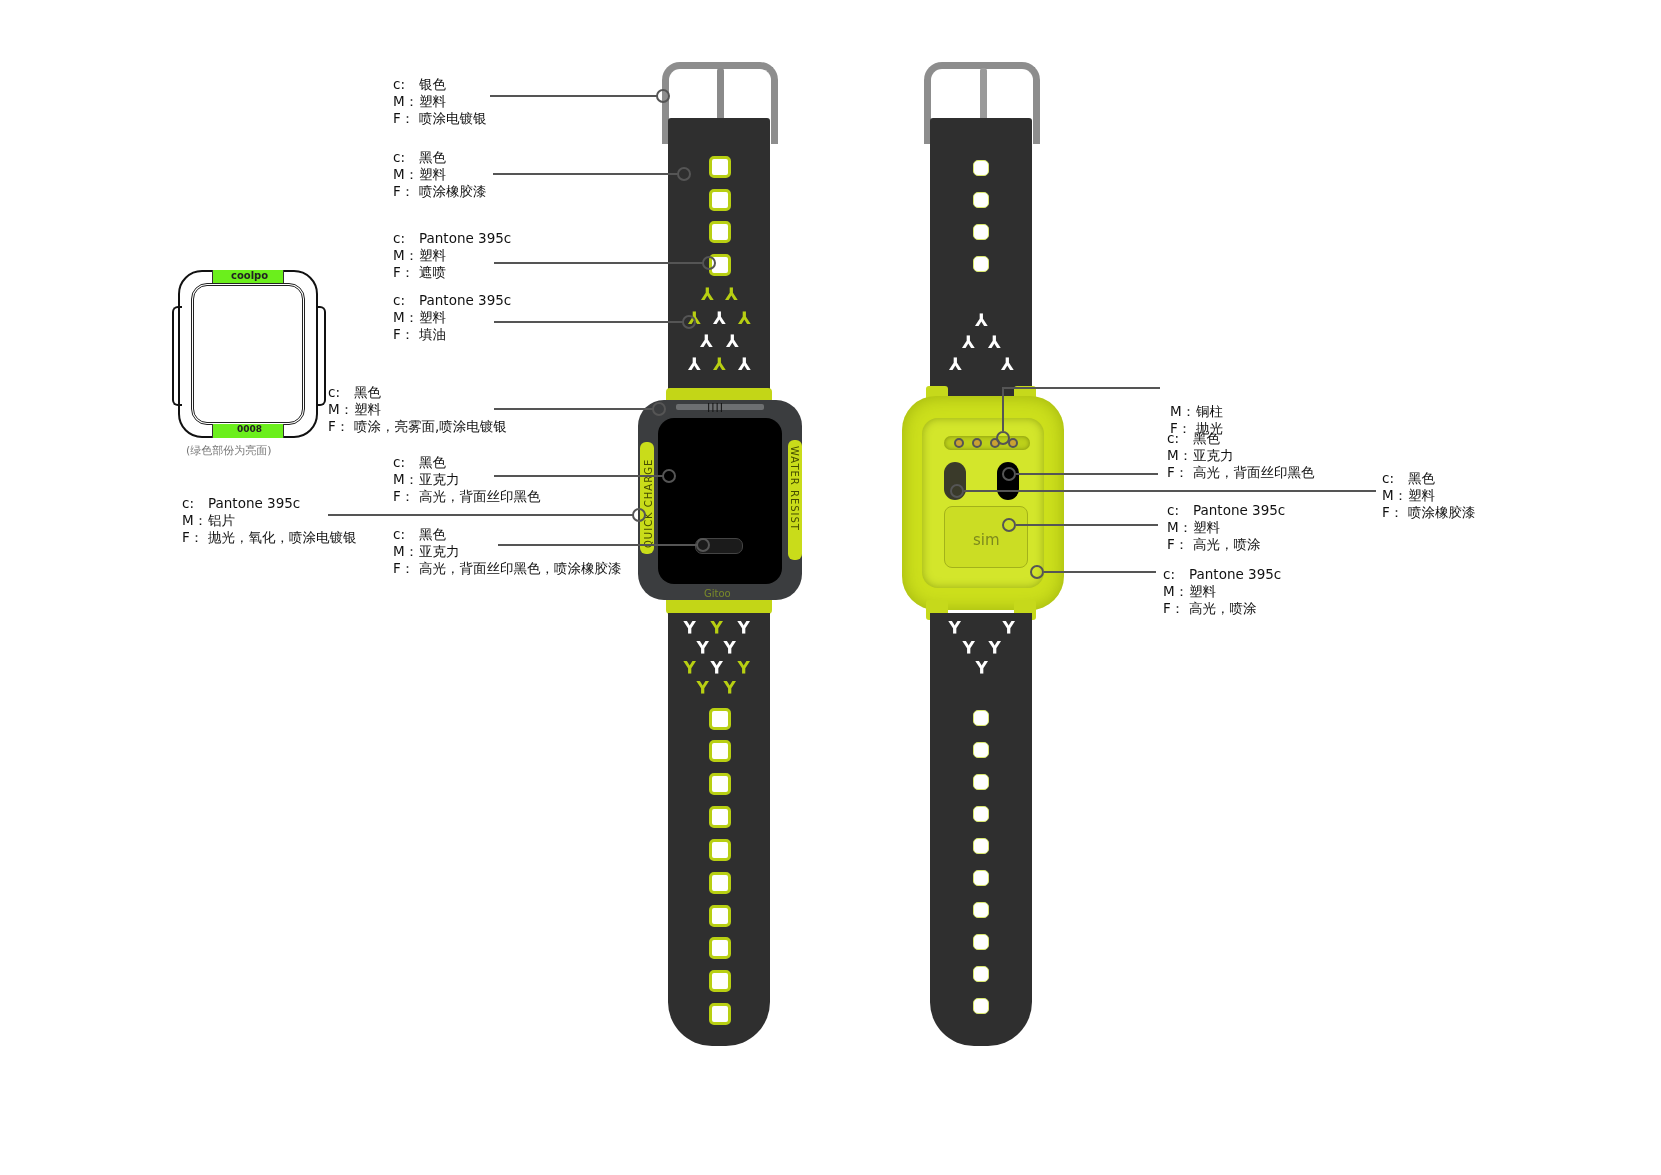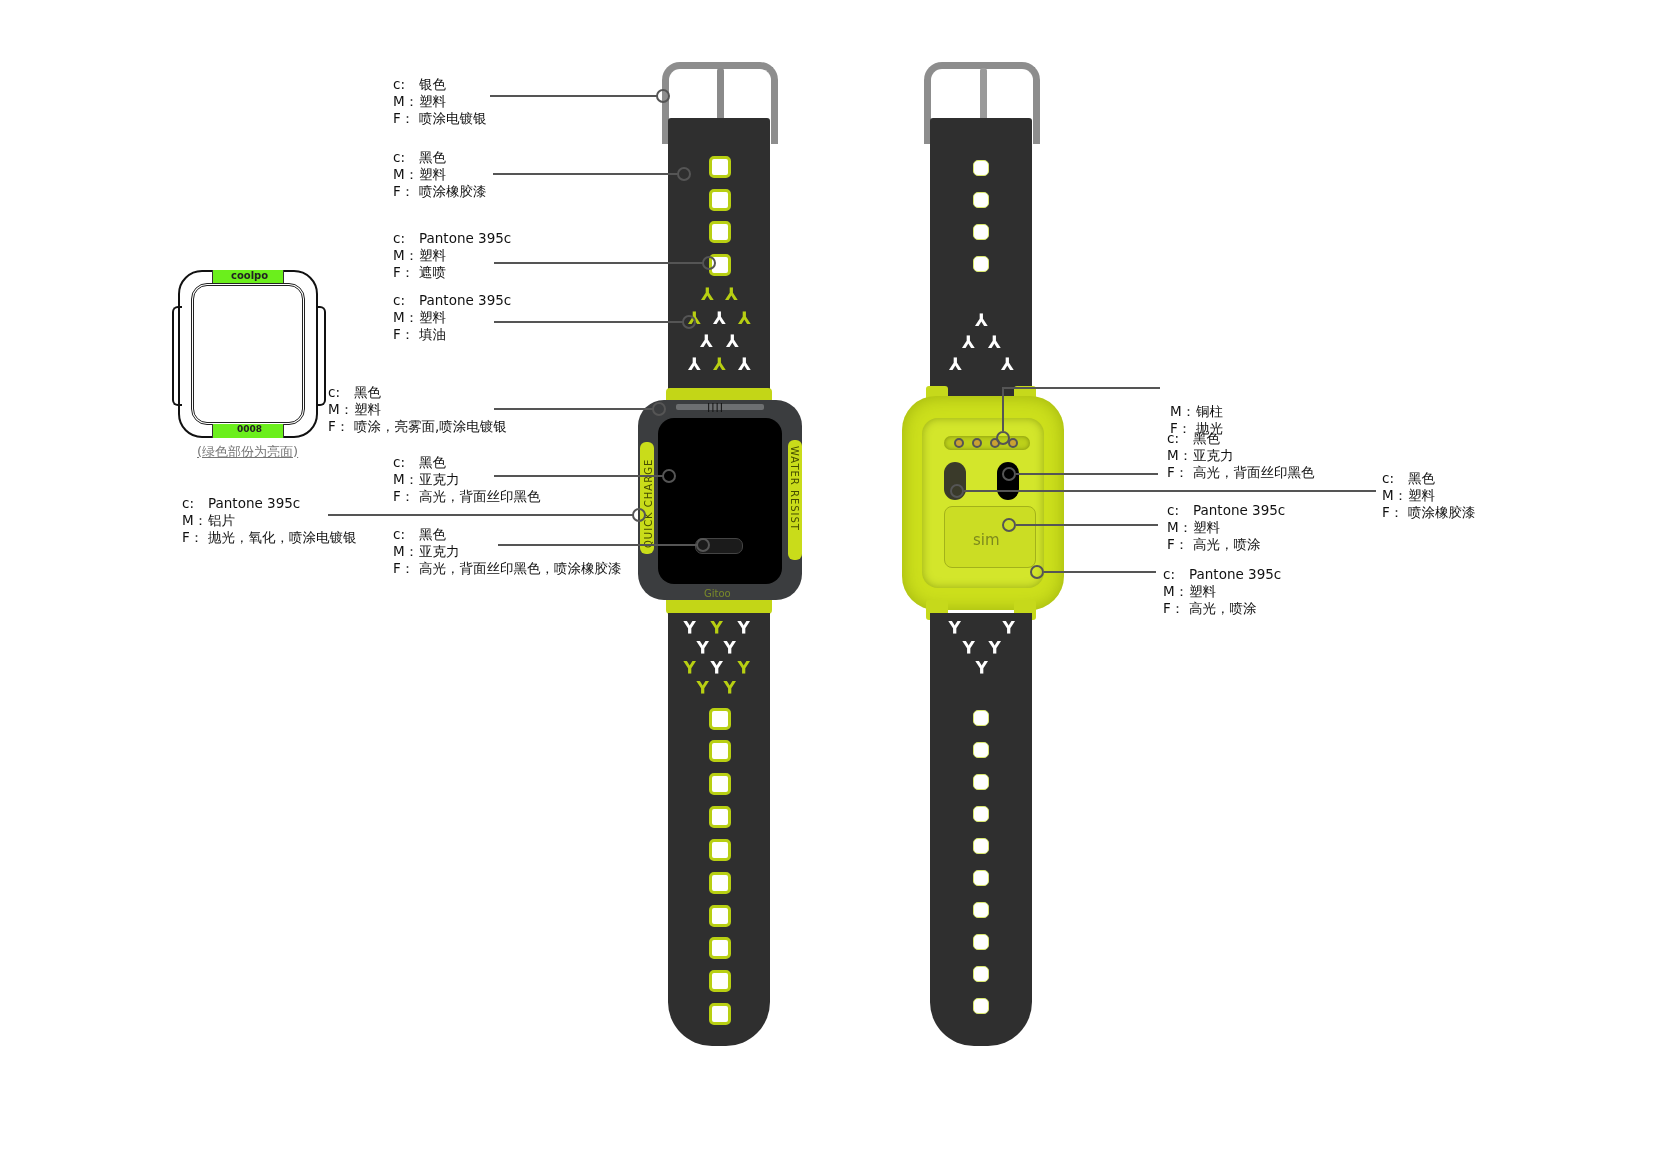--- a/index.html
+++ b/index.html
@@ -22,27 +22,27 @@
   
   .front-head{position:absolute;left:638px;top:400px;width:164px;height:200px;background:#3b3d3f;border-radius:26px;}
   .front-lug{position:absolute;background:#c3d617;}
   .front-screen{position:absolute;left:658px;top:418px;width:124px;height:166px;background:#000;border-radius:16px;}
   .side-strip{position:absolute;background:#c9dc1a;border-radius:6px;}
   .side-text{position:absolute;font-size:10px;letter-spacing:1px;color:#454d00;white-space:nowrap;transform-origin:left top;}
   .back-head{position:absolute;left:902px;top:396px;width:162px;height:214px;background:#cde01c;border-radius:34px;box-shadow:inset 0 0 18px rgba(120,140,0,.55);}
   .back-inner{position:absolute;left:922px;top:418px;width:122px;height:170px;background:#d3e62b;border-radius:16px;box-shadow:inset 0 0 8px rgba(90,110,0,.5);}
   .pin{position:absolute;width:6px;height:6px;border-radius:50%;background:#caa233;border:2px solid #555;}
   .sensor{position:absolute;width:22px;height:38px;border-radius:11px;}
-  .sim{position:absolute;left:944px;top:506px;width:82px;height:60px;border:1px solid #a3b21a;border-radius:8px;background:#cbdd24;padding-left:8px;}
+  .sim{position:absolute;left:944px;top:506px;width:82px;height:60px;border:1px solid #a3b21a;border-radius:8px;background:#cbdd24;}
   .sim span{position:absolute;left:28px;top:24px;font-size:15px;color:#7d8a1c;}
   
   .legend-outer{position:absolute;left:178px;top:270px;width:140px;height:168px;border:2px solid #111;border-radius:24px;box-sizing:border-box;}
   .legend-inner{position:absolute;left:191px;top:283px;width:114px;height:142px;border:3px double #222;border-radius:16px;box-sizing:border-box;}
   .legend-band{position:absolute;background:#6bef1c;border-left:1px solid #333;border-right:1px solid #333;}
-  .legend-caption{position:absolute;left:197px;top:443px;font-size:13px;color:#777;text-decoration:underline;}
+  .legend-caption{position:absolute;left:186px;top:443px;font-size:11px;color:#777;}
 </style>
 </head>
 <body>
 
 <div>
   <div class="legend-outer"></div>
   <div class="abs" style="left:172px;top:306px;width:8px;height:96px;border:2px solid #111;border-right:none;border-radius:6px 0 0 6px;"></div>
   <div class="abs" style="left:316px;top:306px;width:8px;height:96px;border:2px solid #111;border-left:none;border-radius:0 6px 6px 0;"></div>
   <div class="legend-band" style="left:212px;top:270px;width:70px;height:14px;text-decoration:underline;">
     <span class="abs" style="left:18px;top:0;font-size:10px;font-weight:bold;color:#222;">coolpo</span>

